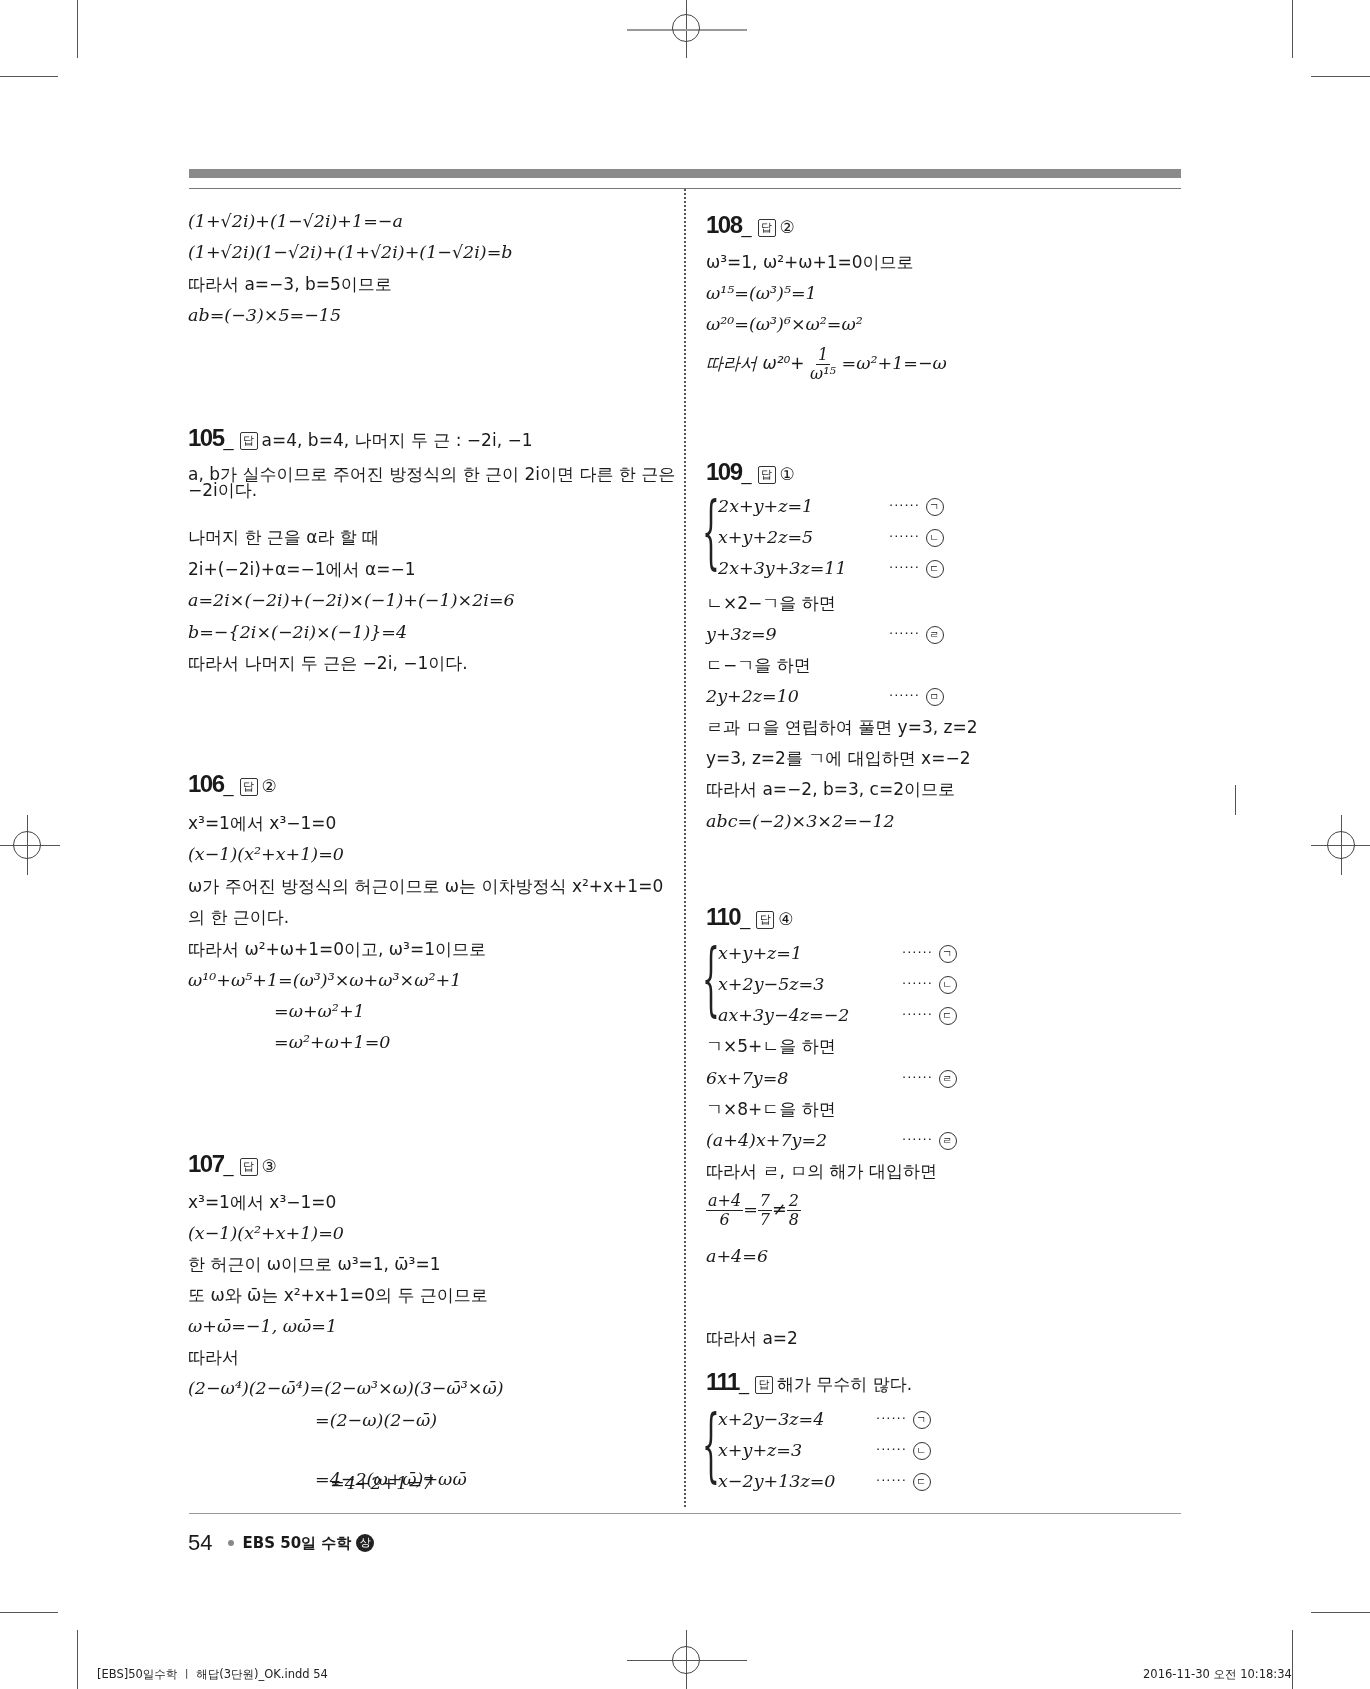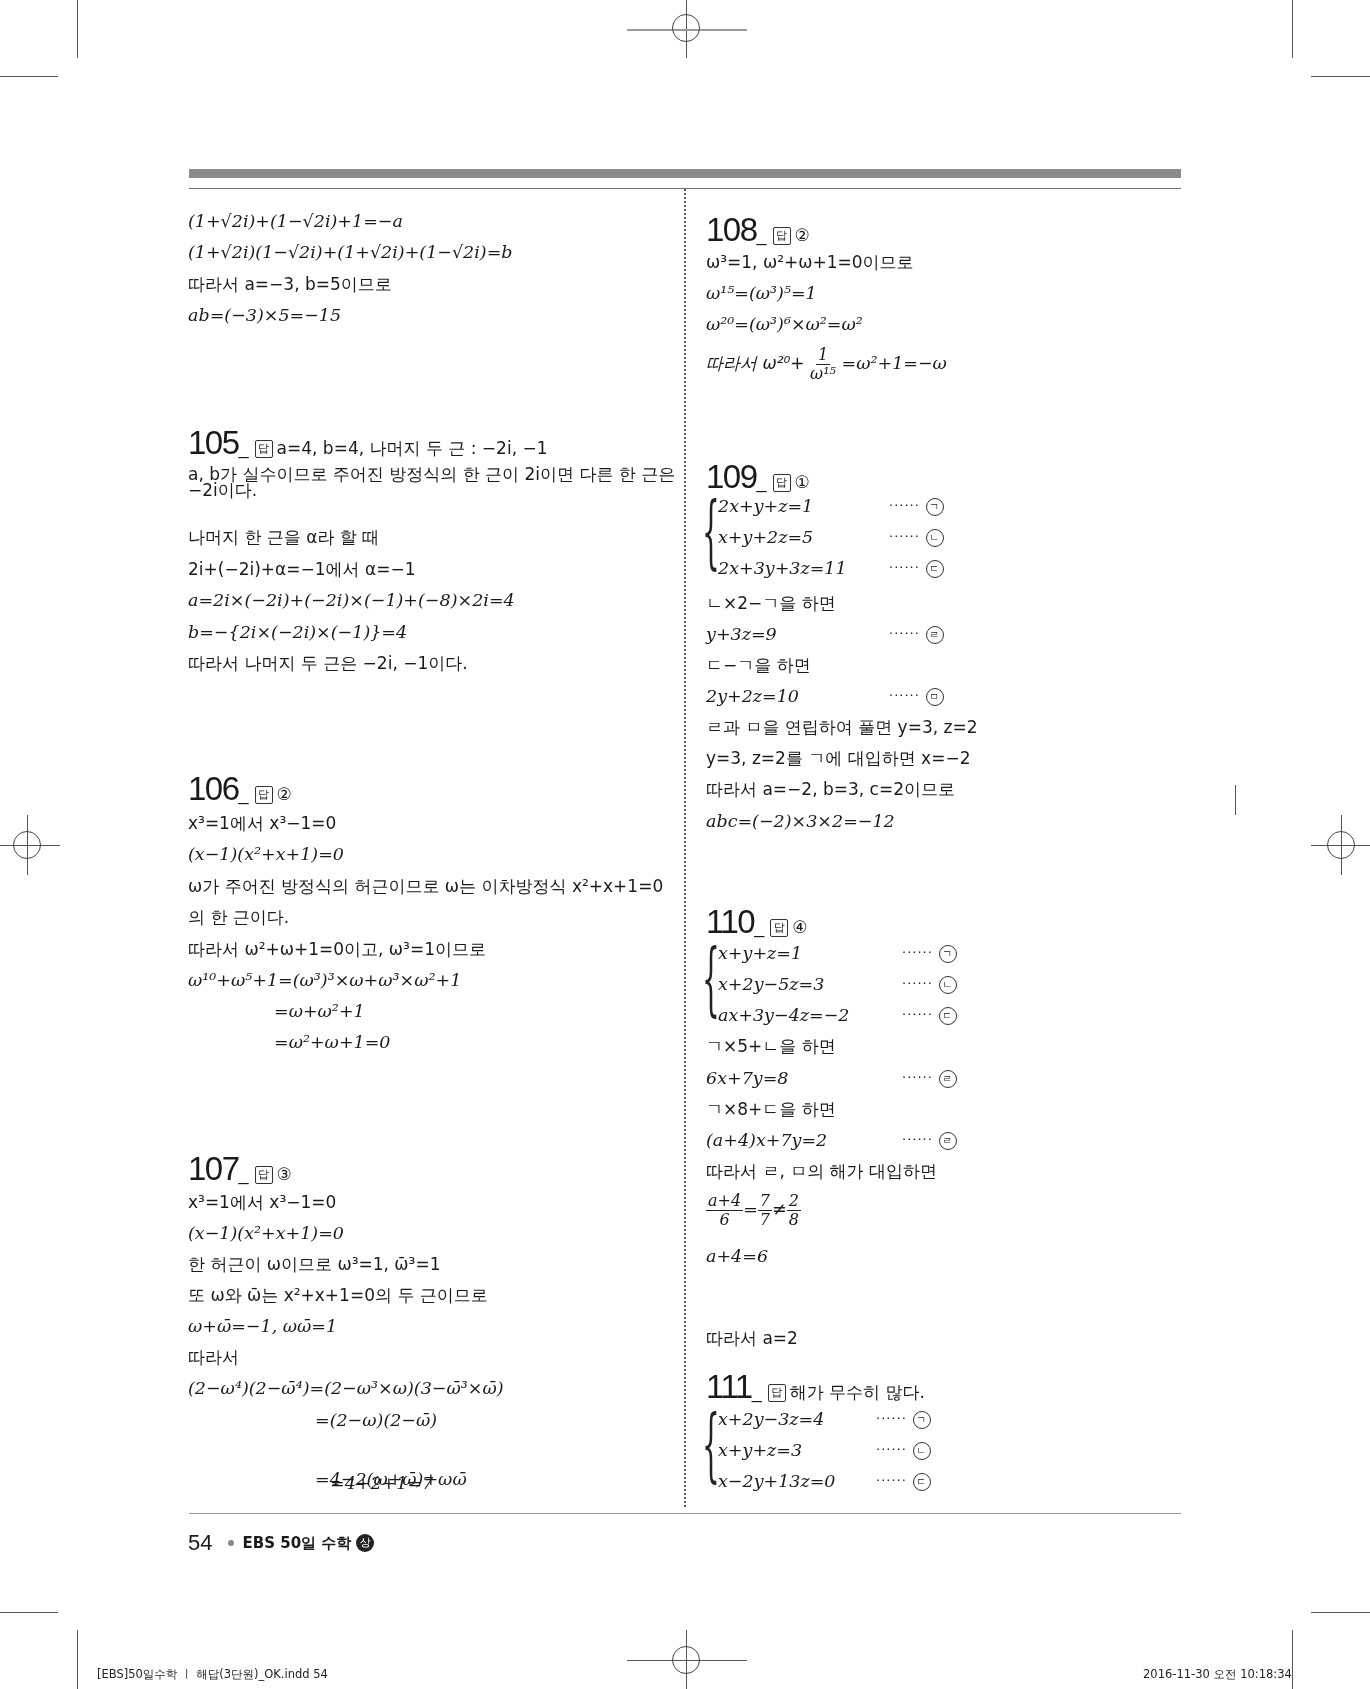--- a/index.html
+++ b/index.html
@@ -15,21 +15,21 @@
   .bottomline { position: absolute; left: 189px; top: 1513px; width: 992px; height: 1px; background: #999; }
   .divider { position: absolute; left: 684px; top: 189px; width: 0; height: 1318px; border-left: 2px dotted #555; }
   
   .col { position: absolute; font-size: 17.5px; }
   .col-left { left: 188px; top: 0; width: 480px; }
   .col-right { left: 706px; top: 0; width: 480px; }
   .line { position: absolute; white-space: nowrap; line-height: 24px; }
   .math { font-style: italic; }
   .kr { font-family: "DejaVu Sans", "Liberation Sans", sans-serif; font-size: 17px; }
   .prob-head { position: absolute; white-space: nowrap; display: flex; align-items: baseline; }
-  .prob-num { font-family: "Liberation Sans", "DejaVu Sans", sans-serif; font-weight: normal; font-size: 33px; letter-spacing: -1.5px; }
+  .prob-num { font-family: "Liberation Sans", "DejaVu Sans", sans-serif; font-weight: bold; font-size: 24px; letter-spacing: -1.5px; }
   .prob-us { font-family: "Liberation Sans", sans-serif; font-size: 18px; margin-right: 6px; }
   .dap { display: inline-block; width: 16px; height: 16px; border: 1px solid #333; border-radius: 2px; font-family: "DejaVu Sans", sans-serif; font-size: 11px; line-height: 16px; text-align: center; margin-right: 4px; position: relative; top: -2px; }
   .ans { font-family: "DejaVu Sans", "Liberation Sans", sans-serif; font-size: 17px; }
   .brace { position: absolute; font-size: 80px; line-height: 80px; font-family: "DejaVu Serif", serif; color: #222; transform: scaleX(0.35); transform-origin: left top; }
   .dots { position: absolute; font-family: "DejaVu Sans", sans-serif; font-size: 13px; letter-spacing: 1px; white-space: nowrap; }
   .circ { display: inline-block; width: 16px; height: 16px; border: 1px solid #333; border-radius: 50%; font-family: "DejaVu Sans", sans-serif; font-size: 10px; line-height: 16px; text-align: center; font-style: normal; margin-left: 6px; }
   .frac { display: inline-flex; flex-direction: column; align-items: center; vertical-align: middle; font-size: 16px; }
   .frac .num { border-bottom: 1px solid #222; padding: 0 2px; line-height: 18px; }
   .frac .den { line-height: 18px; }
   .footer-page { position: absolute; left: 188px; top: 1530px; font-family: "Liberation Sans", sans-serif; font-size: 21px; display: flex; align-items: center; }
@@ -81,21 +81,21 @@
   <div class="prob-head" style="top:424px">
     <span class="prob-num">105</span>
     <span class="prob-us">_</span>
     <span class="dap">답</span>
     <span class="ans">a=4, b=4, 나머지 두 근 : −2i, −1</span>
   </div>
   <div class="line kr" style="top:462px">a, b가 실수이므로 주어진 방정식의 한 근이 2i이면 다른 한 근은</div>
   <div class="line kr" style="top:478px">−2i이다.</div>
   <div class="line kr" style="top:525px">나머지 한 근을 α라 할 때</div>
   <div class="line kr" style="top:557px">2i+(−2i)+α=−1에서 α=−1</div>
-  <div class="line math" style="top:588px">a=2i×(−2i)+(−2i)×(−1)+(−8)×2i=4</div>
+  <div class="line math" style="top:588px">a=2i×(−2i)+(−2i)×(−1)+(−1)×2i=6</div>
   <div class="line math" style="top:620px">b=−{2i×(−2i)×(−1)}=4</div>
   <div class="line kr" style="top:651px">따라서 나머지 두 근은 −2i, −1이다.</div>
 
   <div class="prob-head" style="top:770px">
     <span class="prob-num">106</span>
     <span class="prob-us">_</span>
     <span class="dap">답</span>
     <span class="ans">②</span>
   </div>
   <div class="line kr" style="top:811px">x³=1에서 x³−1=0</div>

